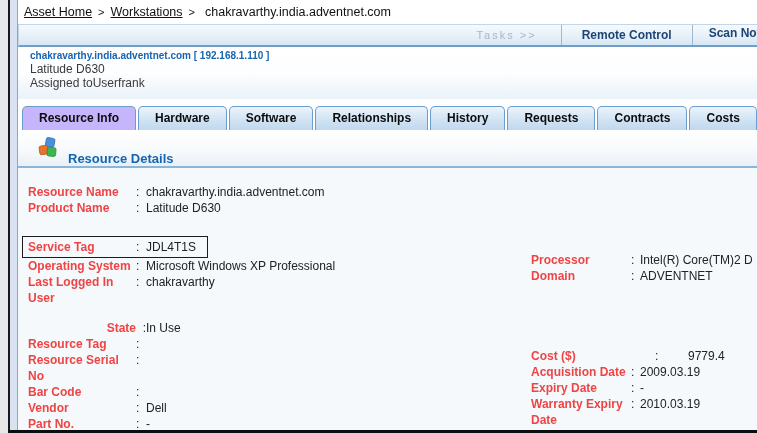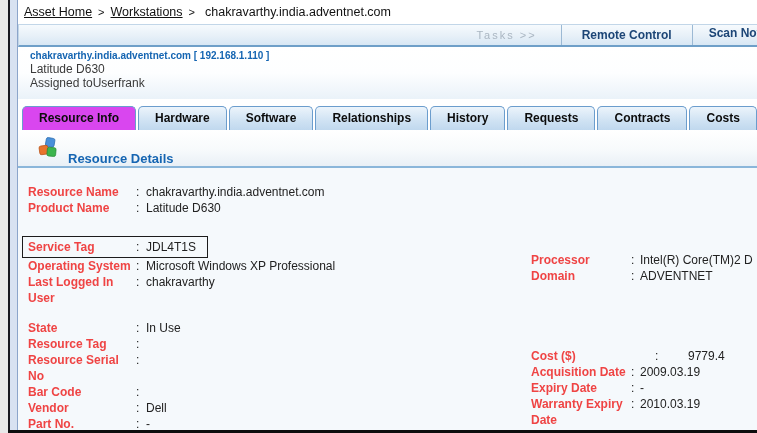--- a/index.html
+++ b/index.html
@@ -36,21 +36,21 @@
   .asset-title{margin:3px 0 1px 12px;font-size:10px;font-weight:bold;color:#1565b2;}
   .asset-sub{margin-left:12px;font-size:12px;color:#3a3a3a;line-height:14px;}
   
   .tabs{position:absolute;left:14px;top:106px;display:flex;gap:2px;}
   .tab{
     height:23px;line-height:23px;padding:0 16px;font-size:12px;font-weight:bold;color:#0c0c0c;
     border:1px solid #6b9dcd;border-bottom:none;border-radius:5px 5px 0 0;
     background:linear-gradient(180deg,#ecf4fb 0%,#cfe2f3 60%,#c0d8ee 100%);
     cursor:pointer;white-space:nowrap;
   }
-  .tab.active{background:#d946ef;}
+  .tab.active{background:#c4b5fd;}
   
   .section-bar{
     position:absolute;left:10px;top:130px;width:747px;height:36px;
     background:linear-gradient(180deg,#ffffff 0%,#f7fafc 55%,#e9f0f6 100%);
     border-bottom:2px solid #8ab6da;
   }
   .section-icon{position:absolute;left:20px;top:7px;width:22px;height:22px;}
   .section-title{position:absolute;left:50px;top:11px;line-height:36px;font-size:13px;font-weight:bold;color:#1565b2;}
   
   .content-bg{position:absolute;left:10px;top:168px;width:747px;height:262px;background:#f5f9fc;}
@@ -58,21 +58,21 @@
   .fields-left{left:20px;top:184px;width:480px;}
   .fields-right{left:523px;top:252px;width:232px;overflow:hidden;}
   .frow{display:flex;line-height:16px;}
   .frow .lbl{font-weight:bold;color:#ef4444;flex:0 0 auto;}
   .fields-left .lbl{width:108px;}
   .fields-right .lbl{width:100px;}
   .frow .sep{width:10px;flex:0 0 auto;color:#222;}
   .fields-right .sep{width:9px;}
   .frow .val{color:#222;white-space:nowrap;}
   .gap-box{margin-top:20px;}
-  .gap-md{margin-top:14px;}
+  .gap-md{margin-top:14px;text-align:right;}
   .gap-xl{margin-top:64px;gap:24px;}
   .frow.boxed{
     border:1px solid #1c1c1c;width:186px;box-sizing:border-box;
     margin-left:-6px;padding:2px 0 2px 5px;background:transparent;
   }
 </style>
 </head>
 <body>
 
 <div id="page">

